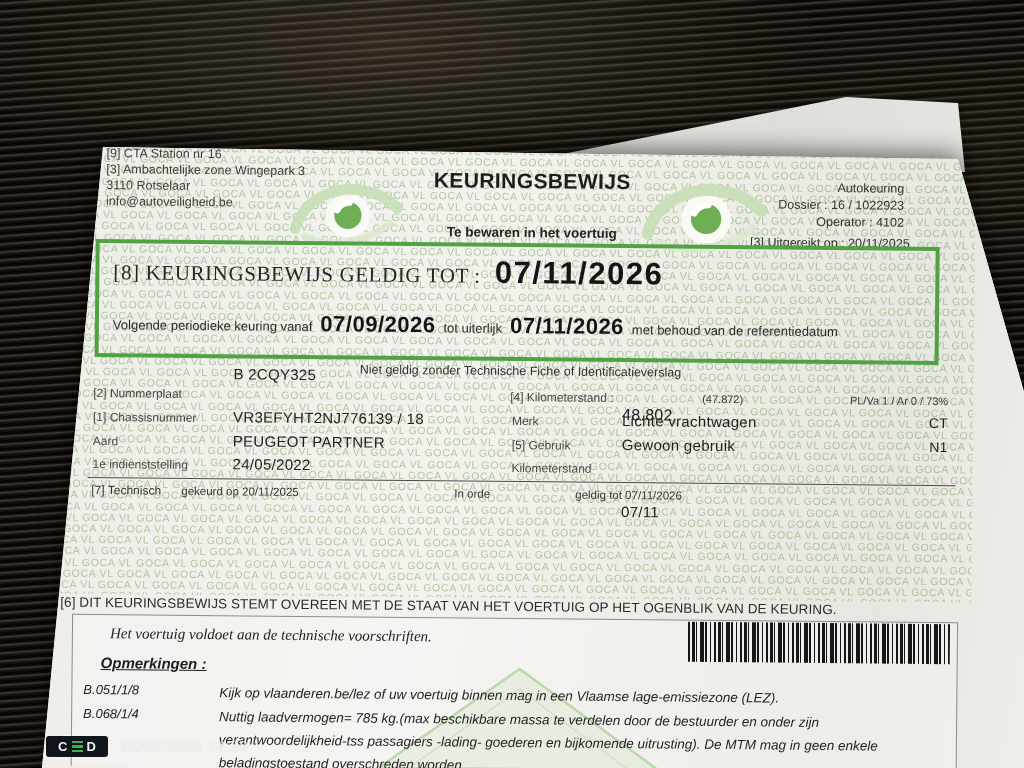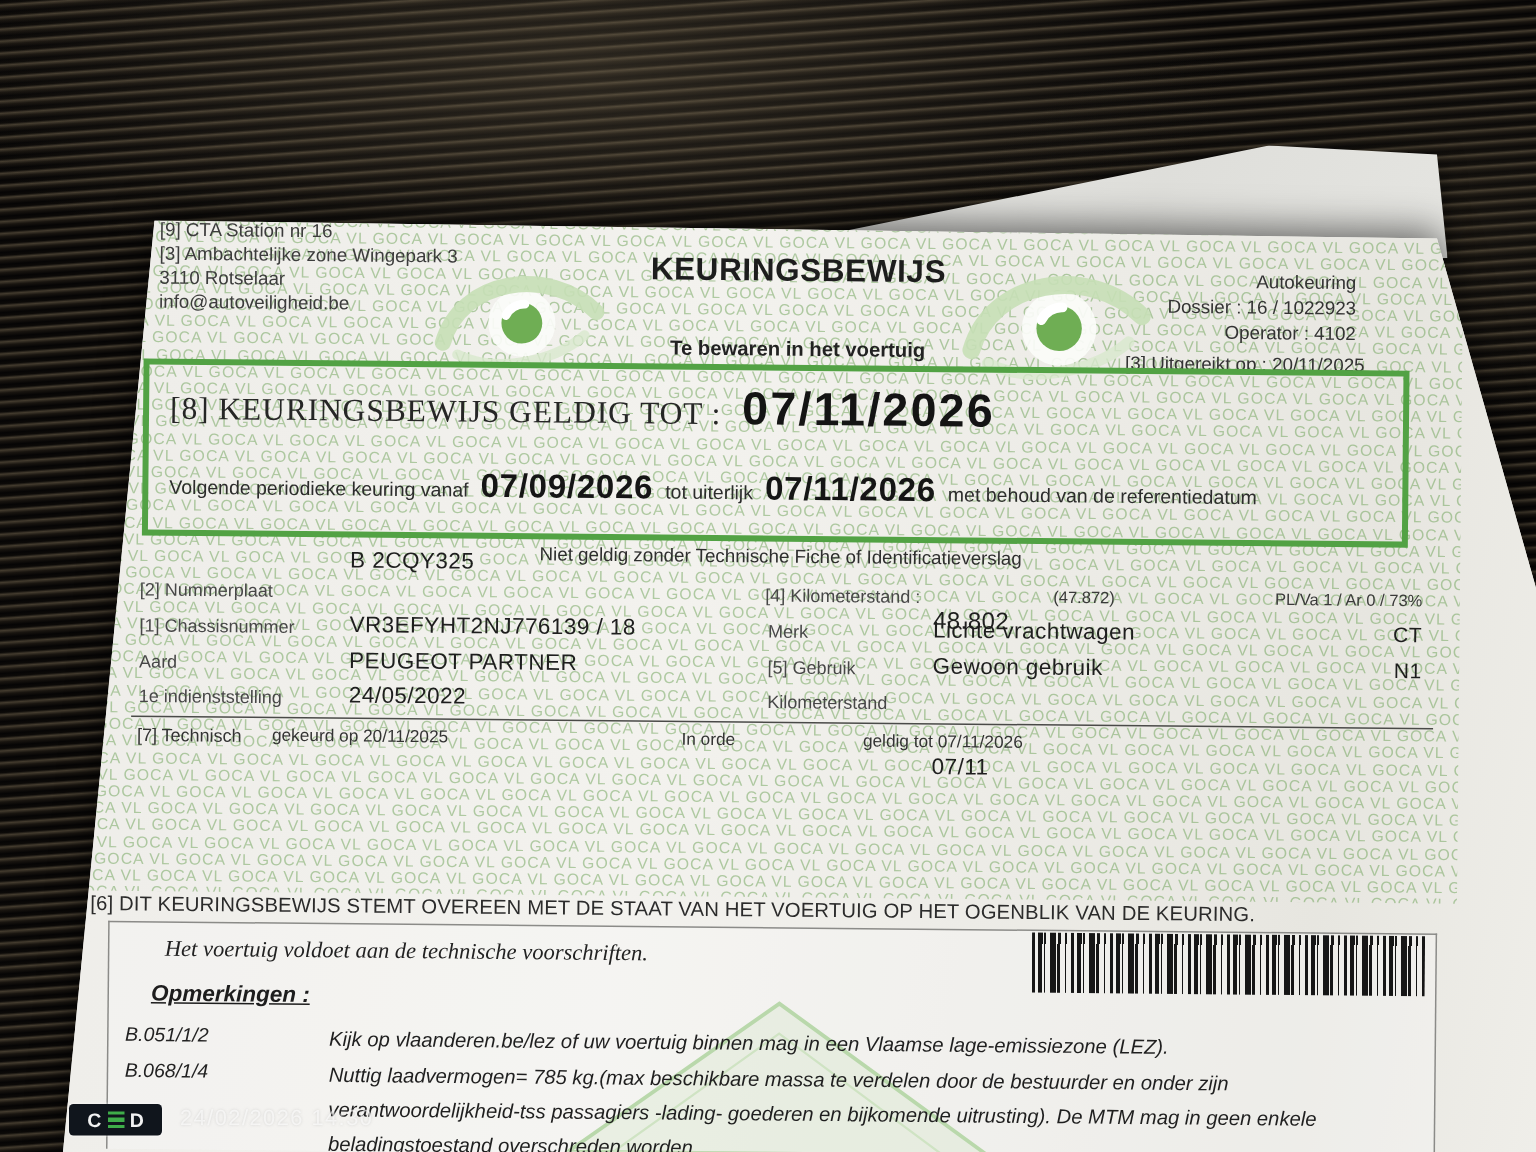--- a/index.html
+++ b/index.html
@@ -224,21 +224,21 @@
         <svg class="abs triangle" viewBox="0 0 300 106">
           <polygon points="150,6 10,106 290,106" fill="rgba(203,227,192,0.28)" stroke="#b9d8ab" stroke-width="2.5"></polygon>
           <polygon points="150,26 40,106 260,106" fill="none" stroke="#cfe3c3" stroke-width="1.5"></polygon>
         </svg>
 
         <div class="abs barcode"></div>
 
         <div class="abs conform">Het voertuig voldoet aan de technische voorschriften.</div>
         <div class="abs rem-head">Opmerkingen :</div>
 
-        <div class="abs rem-code" style="left:86px;top:686px;">B.051/1/2</div>
+        <div class="abs rem-code" style="left:86px;top:686px;">B.051/1/8</div>
         <div class="abs rem-text" style="left:222px;top:684px;width:740px;">Kijk op vlaanderen.be/lez of uw voertuig binnen mag in een Vlaamse lage-emissiezone (LEZ).</div>
 
         <div class="abs rem-code" style="left:86px;top:710px;">B.068/1/4</div>
         <div class="abs rem-text" style="left:222px;top:708px;width:728px;">Nuttig laadvermogen= 785 kg.(max beschikbare massa te verdelen door de bestuurder en onder zijn verantwoordelijkheid-tss passagiers -lading- goederen en bijkomende uitrusting). De MTM mag in geen enkele beladingstoestand overschreden worden.</div>
 
       </div>
     </div>
   </div>
 
   <div class="abs ced">

